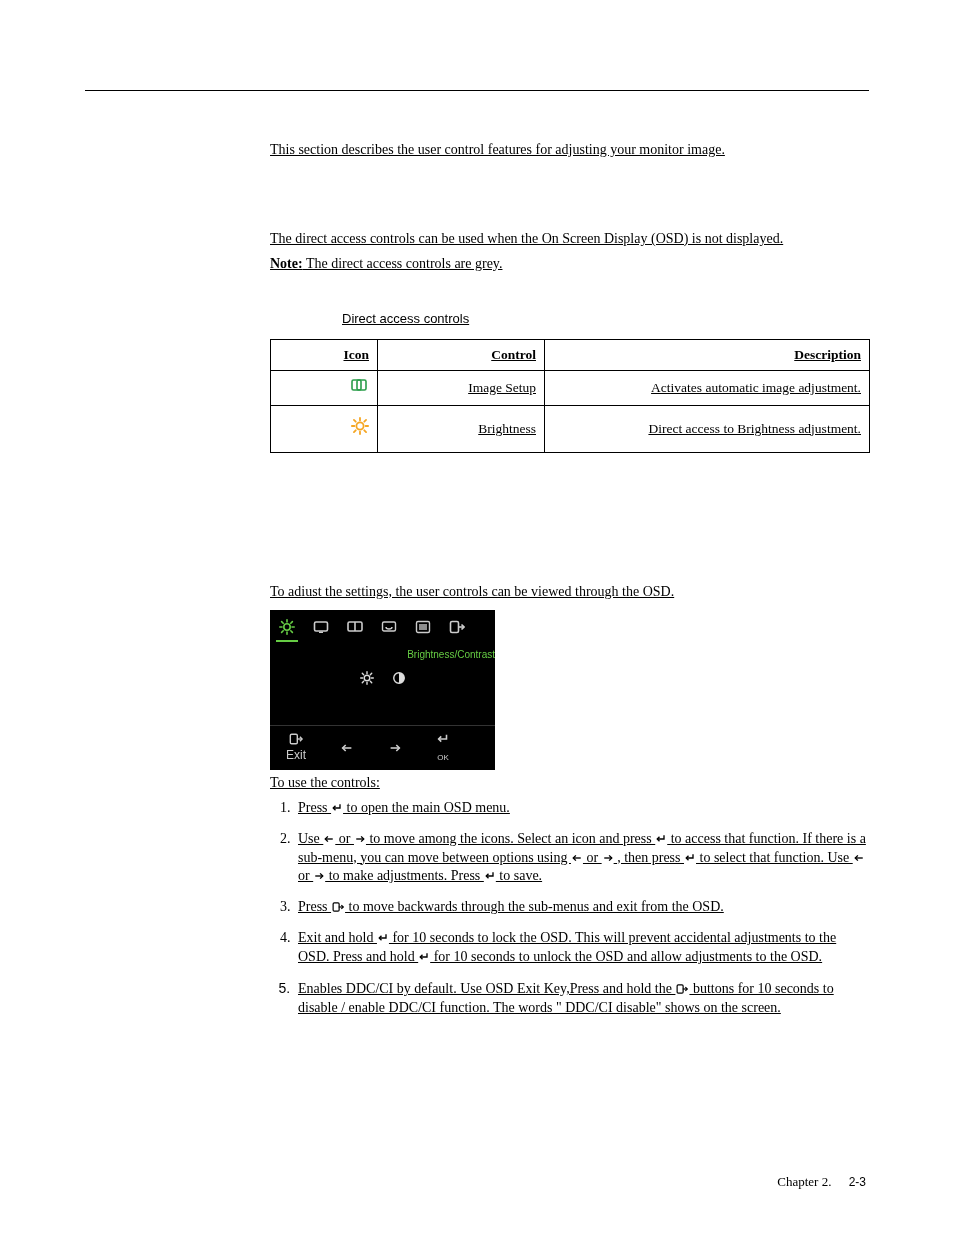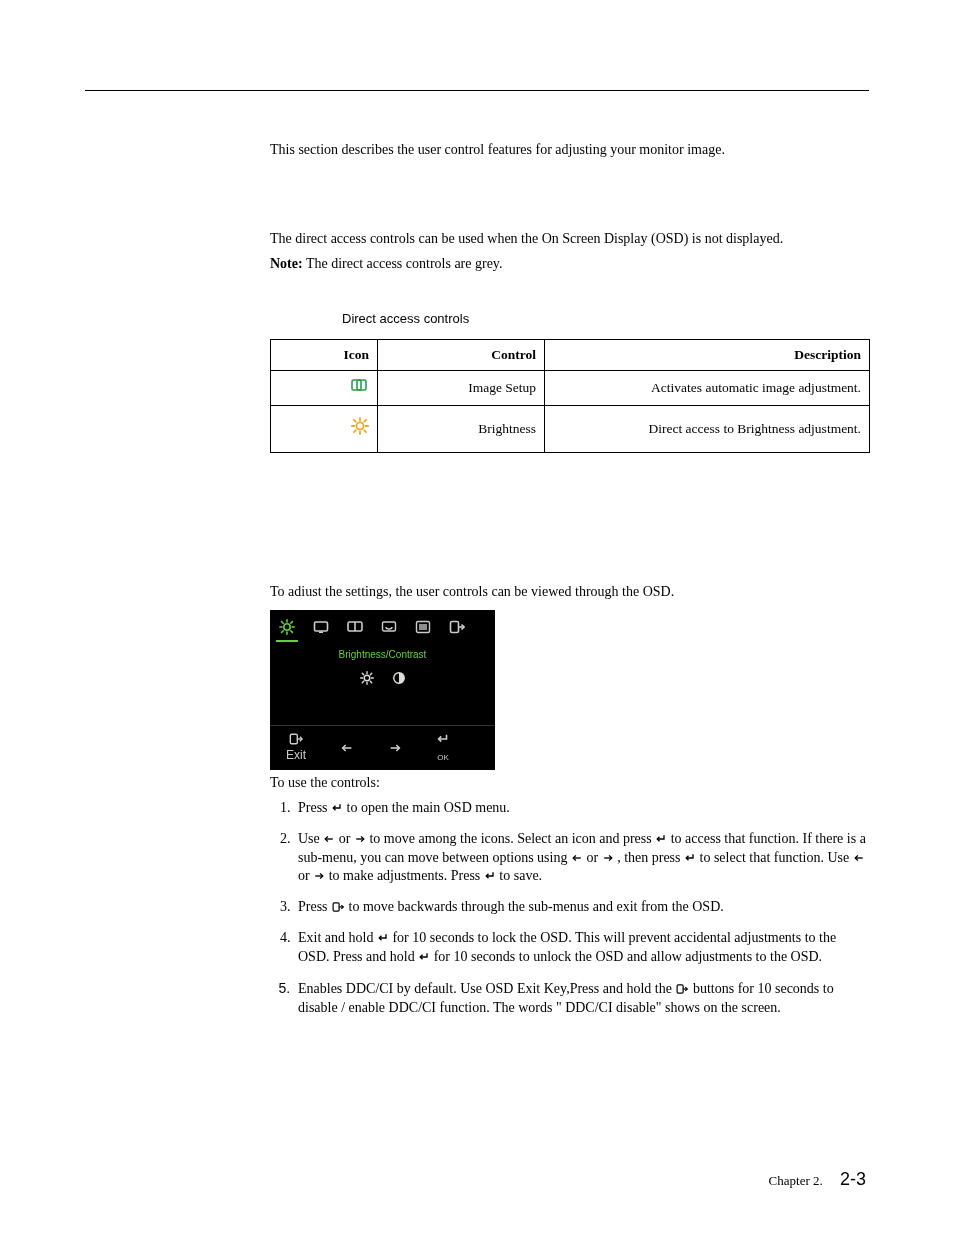--- a/index.html
+++ b/index.html
@@ -10,20 +10,21 @@
     color: #000;
     font-size: 14px;
     line-height: 1.35;
   }
   .page {
     width: 954px;
     height: 1235px;
     box-sizing: border-box;
     padding: 90px 85px 40px 85px;
     position: relative;
+    text-decoration: underline;
   }
   .hr-top {
     border: none;
     border-top: 1px solid #000;
     margin: 0 0 50px 0;
   }
   .content {
     margin-left: 185px; 
     width: 600px;
   }
@@ -80,21 +81,21 @@
     align-items: center;
     justify-content: center;
   }
   .osd-tab.active {
     color: #6c4;
     border-bottom: 2px solid #6c4;
     padding-bottom: 2px;
   }
   .osd-title {
     color: #6c4;
-    text-align: center;
+    text-align: right;
     font-size: 10px;
     padding: 2px 0 6px 0;
   }
   .osd-body {
     height: 54px;
     padding: 4px 0 0 0;
     text-align: center;
   }
   .osd-body-icons {
     display: inline-flex;
@@ -136,21 +137,21 @@
     font-weight: normal;
   }
   .footer {
     position: absolute;
     bottom: 44px;
     right: 88px;
     font-size: 13px;
   }
   .footer .pg {
     font-family: Arial, Helvetica, sans-serif;
-    font-size: 18px;
+    font-size: 12px;
     margin-left: 14px;
     margin-top: 36px;
   }
   .inline-icon {
     vertical-align: -2px;
   }
 </style>
 </head>
 <body>
 

